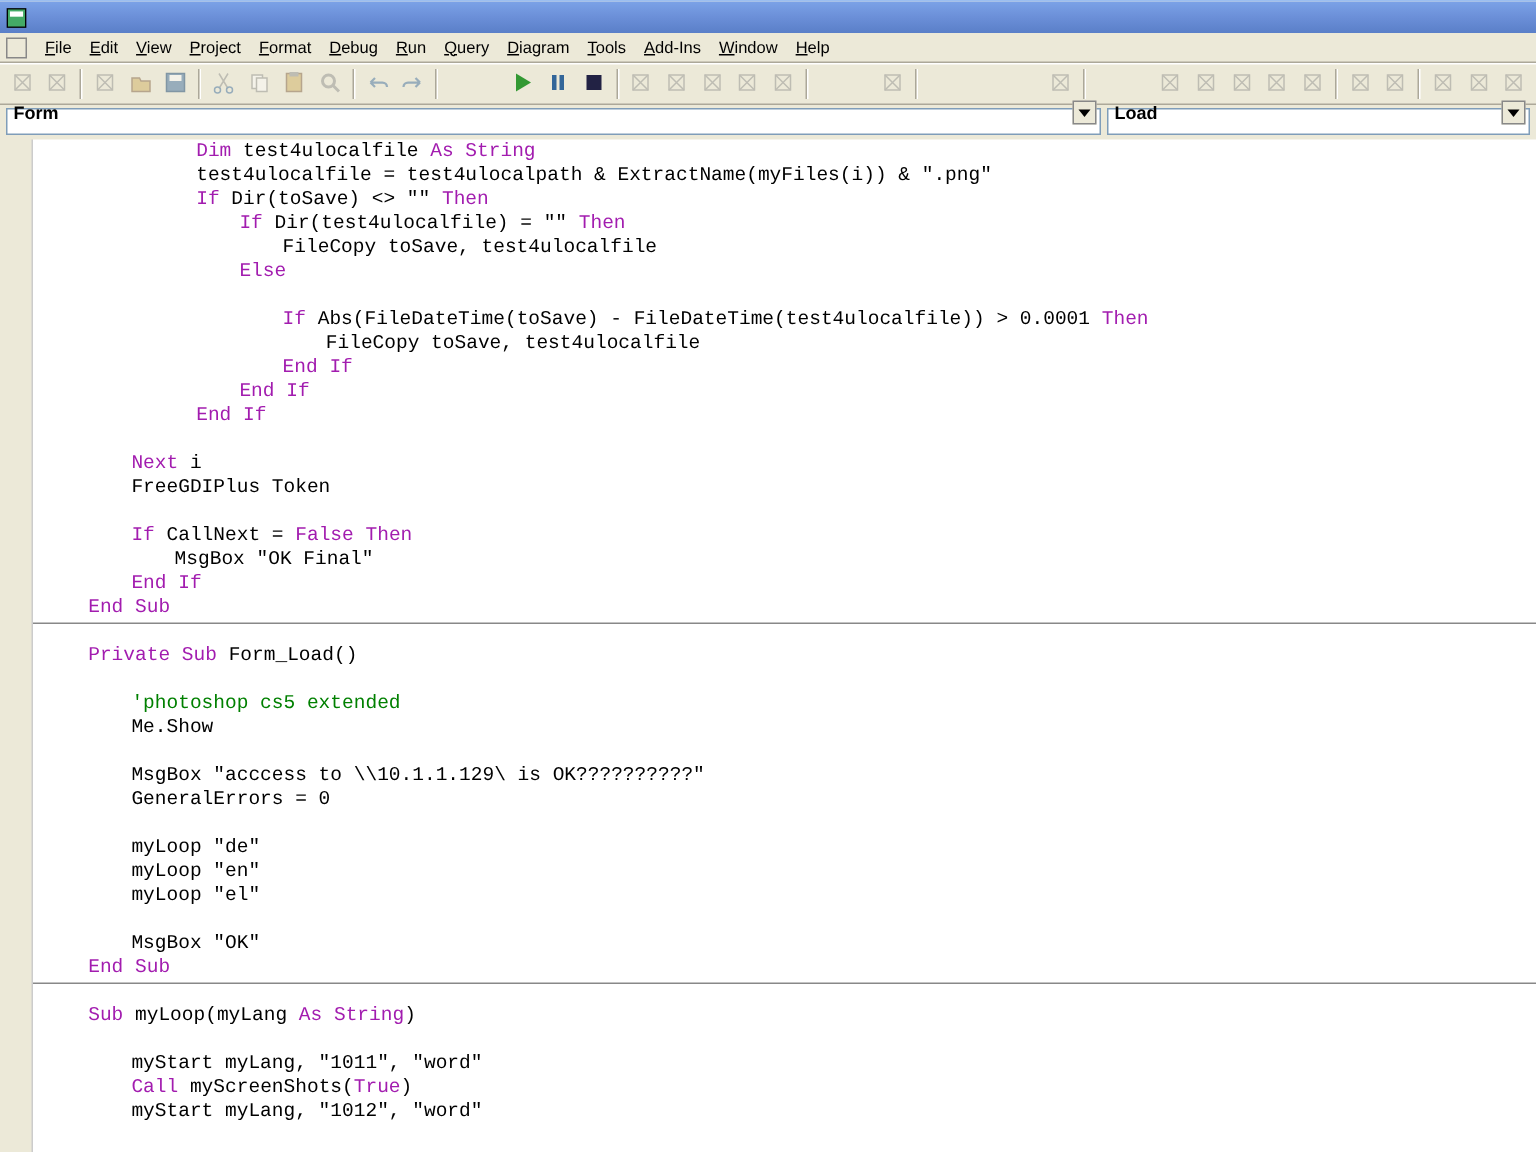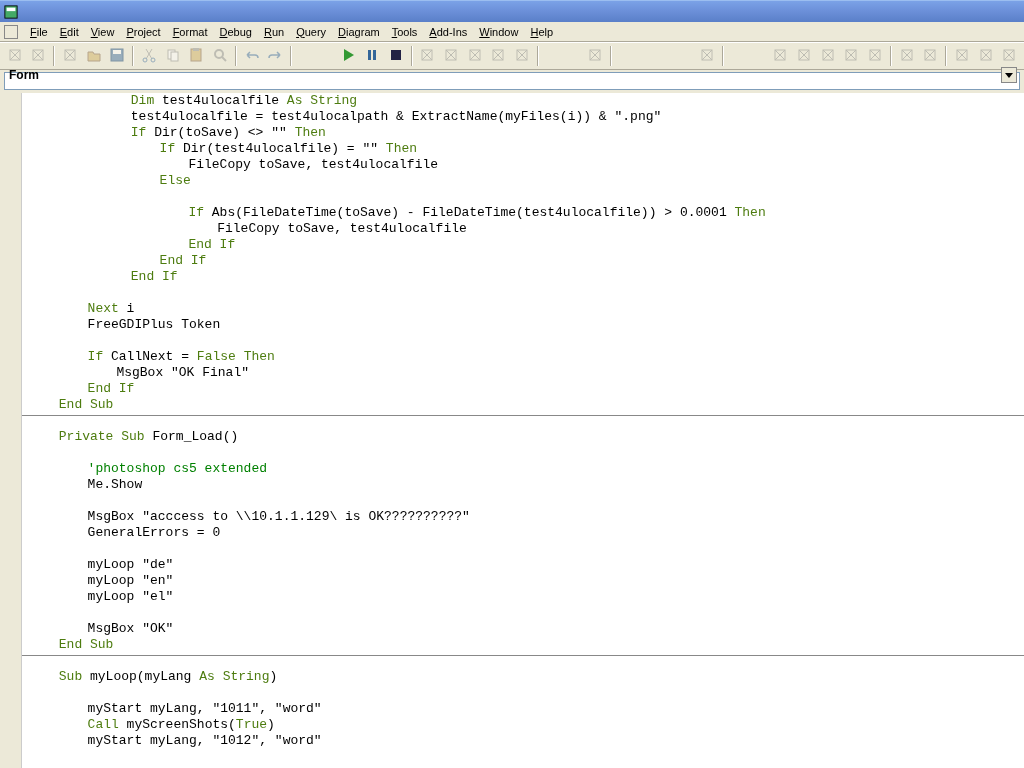--- a/index.html
+++ b/index.html
@@ -109,21 +109,21 @@
   flex: 1;
   background: white;
   font-family: "Courier New", monospace;
   font-size: 13px;
   line-height: 16px;
   white-space: pre;
   position: relative;
   overflow: hidden;
 }
 .code-line { padding-left: 8px; }
-.kw { color: #4d7c0f; }
+.kw { color: #a21caf; }
 .cm { color: #008000; }
 .hr-line {
   position: absolute;
   left: 0; right: 0;
   height: 1px;
   background: #888;
 }
 </style>
 </head>
 <body>
@@ -353,18 +353,22 @@
           <path d="M3 3l10 10M13 3l-10 10" stroke="#888"></path>
         </svg></span>
     </div>
   </div>
 
 <div class="combo-row">
   <div class="combo">
     <span>Form</span>
     <span class="combo-arrow"></span>
   </div>
+  <div class="combo" style="max-width:282px">
+    <span>Load</span>
+    <span class="combo-arrow"></span>
+  </div>
 </div>
 
 <div class="code-area">
   <div class="scroll-left"></div>
   <div class="code-panel" id="code-panel"><div class="code-line" style="padding-left: 108.8px;"><span class="kw">Dim</span> test4ulocalfile <span class="kw">As String</span></div><div class="code-line" style="padding-left: 108.8px;">test4ulocalfile = test4ulocalpath &amp; ExtractName(myFiles(i)) &amp; ".png"</div><div class="code-line" style="padding-left: 108.8px;"><span class="kw">If</span> Dir(toSave) &lt;&gt; "" <span class="kw">Then</span></div><div class="code-line" style="padding-left: 137.6px;"><span class="kw">If</span> Dir(test4ulocalfile) = "" <span class="kw">Then</span></div><div class="code-line" style="padding-left: 166.4px;">FileCopy toSave, test4ulocalfile</div><div class="code-line" style="padding-left: 137.6px;"><span class="kw">Else</span></div><div class="code-line" style="padding-left: 8px;">&nbsp;</div><div class="code-line" style="padding-left: 166.4px;"><span class="kw">If</span> Abs(FileDateTime(toSave) - FileDateTime(test4ulocalfile)) &gt; 0.0001 <span class="kw">Then</span></div><div class="code-line" style="padding-left: 195.2px;">FileCopy toSave, test4ulocalfile</div><div class="code-line" style="padding-left: 166.4px;"><span class="kw">End If</span></div><div class="code-line" style="padding-left: 137.6px;"><span class="kw">End If</span></div><div class="code-line" style="padding-left: 108.8px;"><span class="kw">End If</span></div><div class="code-line" style="padding-left: 8px;">&nbsp;</div><div class="code-line" style="padding-left: 65.6px;"><span class="kw">Next</span> i</div><div class="code-line" style="padding-left: 65.6px;">FreeGDIPlus Token</div><div class="code-line" style="padding-left: 8px;">&nbsp;</div><div class="code-line" style="padding-left: 65.6px;"><span class="kw">If</span> CallNext = <span class="kw">False</span> <span class="kw">Then</span></div><div class="code-line" style="padding-left: 94.4px;">MsgBox "OK Final"</div><div class="code-line" style="padding-left: 65.6px;"><span class="kw">End If</span></div><div class="code-line" style="padding-left: 36.8px;"><span class="kw">End Sub</span></div><div class="hr-line" style="top: 322px;"></div><div class="code-line" style="padding-left: 8px;">&nbsp;</div><div class="code-line" style="padding-left: 36.8px;"><span class="kw">Private Sub</span> Form_Load()</div><div class="code-line" style="padding-left: 8px;">&nbsp;</div><div class="code-line" style="padding-left: 65.6px;"><span class="cm">'photoshop cs5 extended</span></div><div class="code-line" style="padding-left: 65.6px;">Me.Show</div><div class="code-line" style="padding-left: 8px;">&nbsp;</div><div class="code-line" style="padding-left: 65.6px;">MsgBox "acccess to \\10.1.1.129\ is OK??????????"</div><div class="code-line" style="padding-left: 65.6px;">GeneralErrors = 0</div><div class="code-line" style="padding-left: 8px;">&nbsp;</div><div class="code-line" style="padding-left: 65.6px;">myLoop "de"</div><div class="code-line" style="padding-left: 65.6px;">myLoop "en"</div><div class="code-line" style="padding-left: 65.6px;">myLoop "el"</div><div class="code-line" style="padding-left: 8px;">&nbsp;</div><div class="code-line" style="padding-left: 65.6px;">MsgBox "OK"</div><div class="code-line" style="padding-left: 36.8px;"><span class="kw">End Sub</span></div><div class="hr-line" style="top: 562px;"></div><div class="code-line" style="padding-left: 8px;">&nbsp;</div><div class="code-line" style="padding-left: 36.8px;"><span class="kw">Sub</span> myLoop(myLang <span class="kw">As String</span>)</div><div class="code-line" style="padding-left: 8px;">&nbsp;</div><div class="code-line" style="padding-left: 65.6px;">myStart myLang, "1011", "word"</div><div class="code-line" style="padding-left: 65.6px;"><span class="kw">Call</span> myScreenShots(<span class="kw">True</span>)</div><div class="code-line" style="padding-left: 65.6px;">myStart myLang, "1012", "word"</div></div>
 </div>
 
 </body></html>

